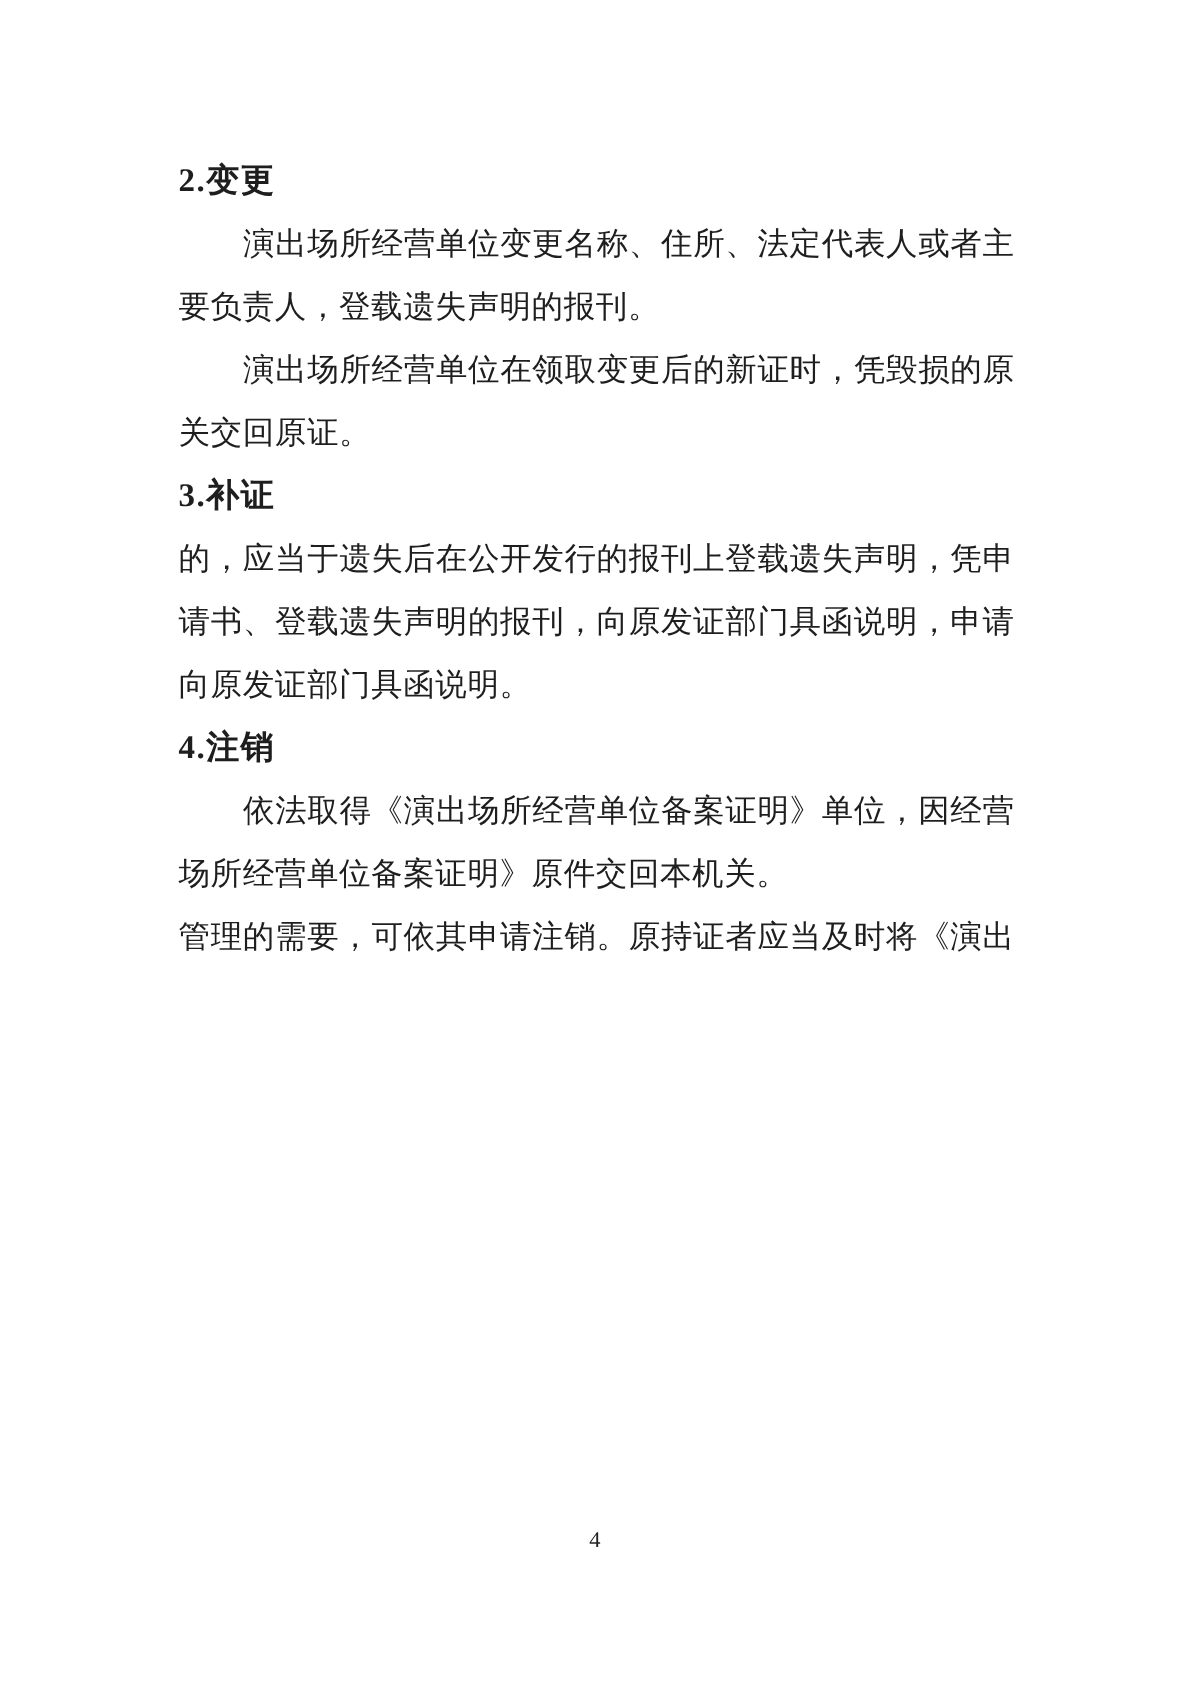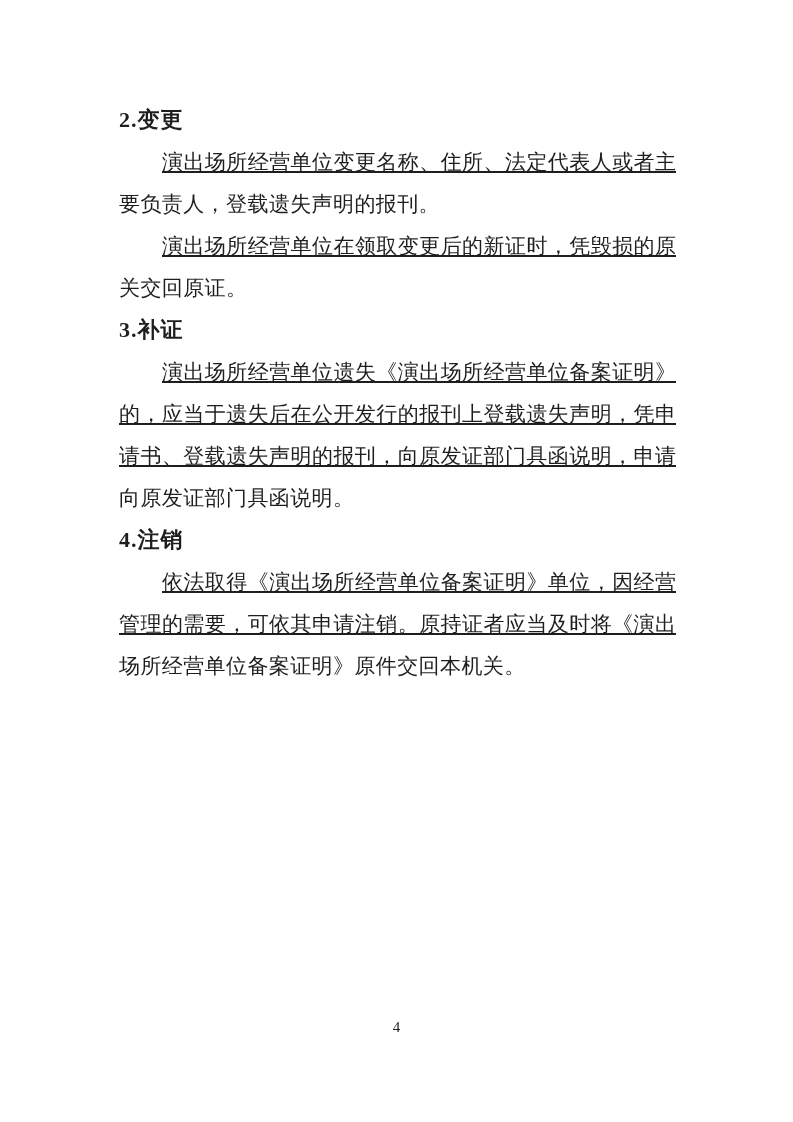--- a/index.html
+++ b/index.html
@@ -39,21 +39,20 @@
     line-height: 42px;
     font-size: 21px;
     letter-spacing: 0.4px;
   }
 
   
   .line.fill {
     text-align: justify;
     text-align-last: justify;
     letter-spacing: 0;
-    text-decoration: underline;
   }
 
   
   .line.indent {
     text-indent: 43px;
   }
 
   .footer {
     position: absolute;
     left: 0;
@@ -77,29 +76,28 @@
     <div class="heading">2.变更</div>
 
     <div class="line fill indent">演出场所经营单位变更名称、住所、法定代表人或者主</div>
     <div class="line">要负责人，登载遗失声明的报刊。</div>
 
     <div class="line fill indent">演出场所经营单位在领取变更后的新证时，凭毁损的原</div>
     <div class="line">关交回原证。</div>
 
     <div class="heading">3.补证</div>
 
-    <div class="line fill indent">演出场所经营单位遗失《演出场所经营单位备案证明》</div>
     <div class="line fill">的，应当于遗失后在公开发行的报刊上登载遗失声明，凭申</div>
     <div class="line fill">请书、登载遗失声明的报刊，向原发证部门具函说明，申请</div>
     <div class="line">向原发证部门具函说明。</div>
 
     <div class="heading">4.注销</div>
 
     <div class="line fill indent">依法取得《演出场所经营单位备案证明》单位，因经营</div>
+    <div class="line">场所经营单位备案证明》原件交回本机关。</div>
     <div class="line fill">管理的需要，可依其申请注销。原持证者应当及时将《演出</div>
-    <div class="line">场所经营单位备案证明》原件交回本机关。</div>
 
   </div>
 
   <div class="footer">
     <span class="pagenum">4</span>
   </div>
 </div>
 
 </body></html>

